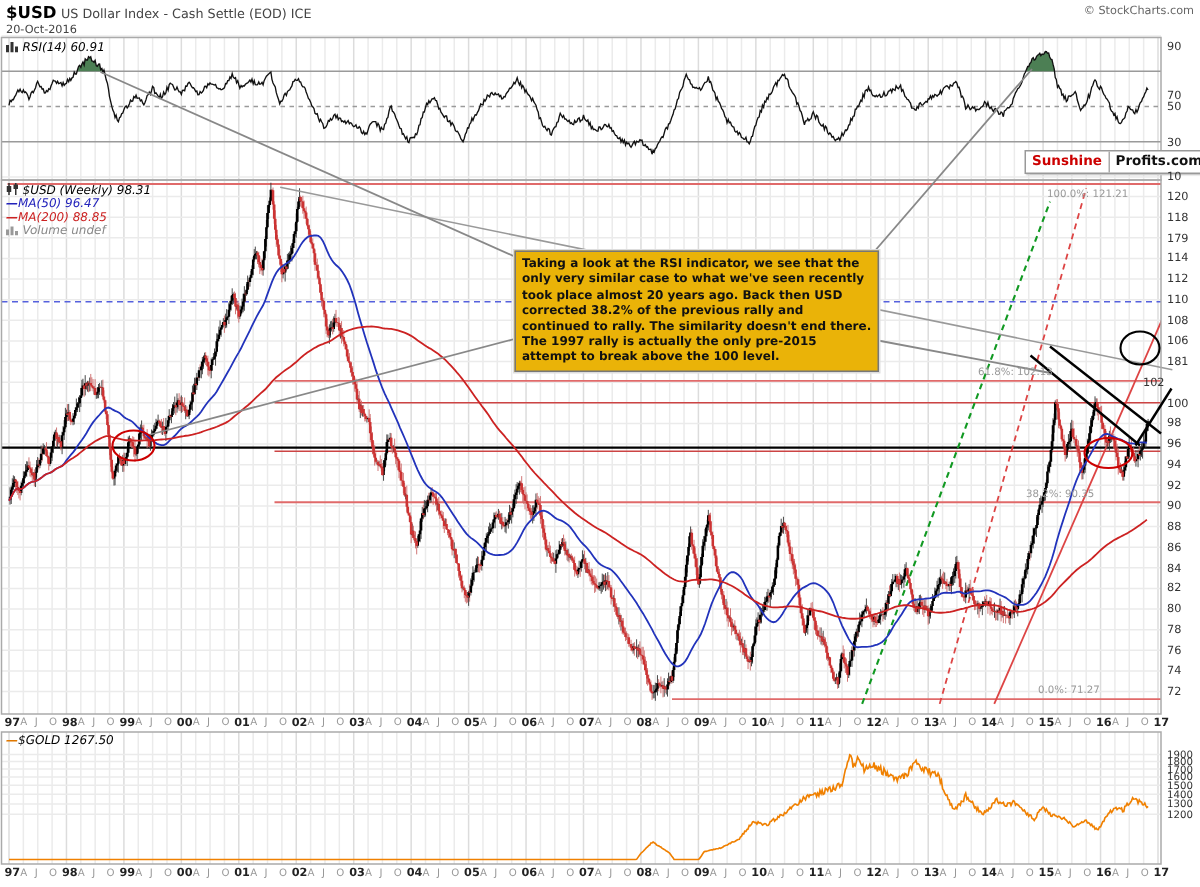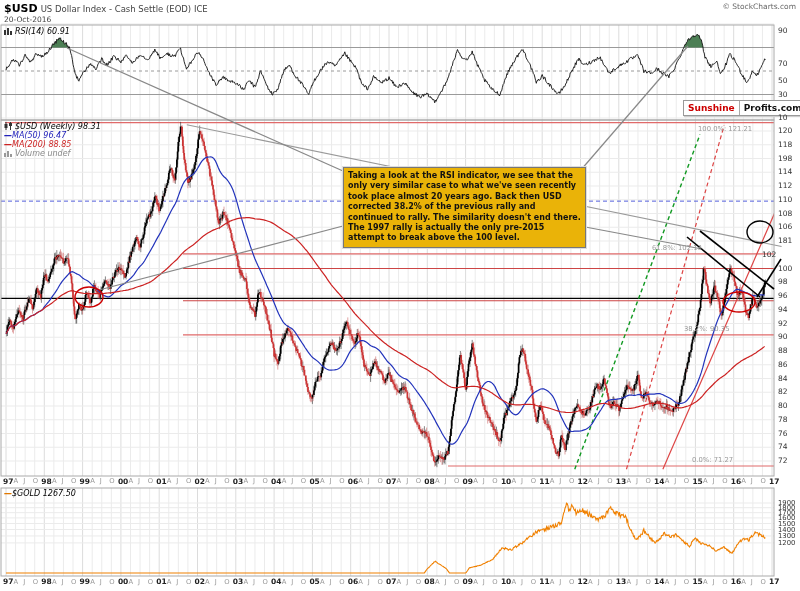--- a/index.html
+++ b/index.html
@@ -416,21 +416,21 @@
   <div class="note-box">Taking a look at the RSI indicator, we see that the only very similar case to what we've seen recently took place almost 20 years ago. Back then USD corrected 38.2% of the previous rally and continued to rally. The similarity doesn't end there. The 1997 rally is actually the only pre-2015 attempt to break above the 100 level.</div>
 
   <div class="brand">
     <span class="b1">Sunshine</span>
     <span class="b2">Profits.com</span>
   </div>
 
   <div id="labels">
       <div class="axlbl " style="left: 778px; top: 127px;">120</div>
       <div class="axlbl " style="left: 778px; top: 140.75px;">118</div>
-      <div class="axlbl " style="left: 778px; top: 154.5px;">198</div>
+      <div class="axlbl " style="left: 778px; top: 154.5px;">179</div>
       <div class="axlbl " style="left: 778px; top: 168.25px;">114</div>
       <div class="axlbl " style="left: 778px; top: 182px; text-align: center;">112</div>
       <div class="axlbl " style="left: 778px; top: 195.75px;">110</div>
       <div class="axlbl " style="left: 778px; top: 209.5px;">108</div>
       <div class="axlbl " style="left: 778px; top: 223.25px;">106</div>
       <div class="axlbl " style="left: 778px; top: 237px;">181</div>
       <div class="axlbl " style="left: 762px; top: 250.75px;">102</div>
       <div class="axlbl " style="left: 778px; top: 264.5px;">100</div>
       <div class="axlbl " style="left: 778px; top: 278.25px;">98</div>
       <div class="axlbl " style="left: 778px; top: 292px;">96</div>
@@ -441,21 +441,21 @@
       <div class="axlbl " style="left: 778px; top: 360.75px;">86</div>
       <div class="axlbl " style="left: 778px; top: 374.5px;">84</div>
       <div class="axlbl " style="left: 778px; top: 388.25px;">82</div>
       <div class="axlbl " style="left: 778px; top: 402px;">80</div>
       <div class="axlbl " style="left: 778px; top: 415.75px;">78</div>
       <div class="axlbl " style="left: 778px; top: 429.5px;">76</div>
       <div class="axlbl " style="left: 778px; top: 443.25px;">74</div>
       <div class="axlbl " style="left: 778px; top: 457px;">72</div>
       <div class="axlbl " style="left: 778px; top: 27px;">90</div>
       <div class="axlbl " style="left: 778px; top: 43.5px; margin-top: 16px;">70</div>
-      <div class="axlbl " style="left: 778px; top: 77px;">50</div>
+      <div class="axlbl " style="left: 778px; top: 67px;">50</div>
       <div class="axlbl " style="left: 778px; top: 90.5px;">30</div>
       <div class="axlbl " style="left: 778px; top: 114px;">10</div>
       <div class="axlbl sm" style="left: 778px; top: 499.999px;">1900</div>
       <div class="axlbl sm" style="left: 778px; top: 504.695px;">1800</div>
       <div class="axlbl sm" style="left: 778px; top: 509.66px;">1700</div>
       <div class="axlbl sm" style="left: 778px; top: 514.926px;">1600</div>
       <div class="axlbl sm" style="left: 778px; top: 520.532px;">1500</div>
       <div class="axlbl sm" style="left: 778px; top: 526.524px;">1400</div>
       <div class="axlbl sm" style="left: 778px; top: 532.961px;">1300</div>
       <div class="axlbl sm" style="left: 778px; top: 539.914px;">1200</div>

